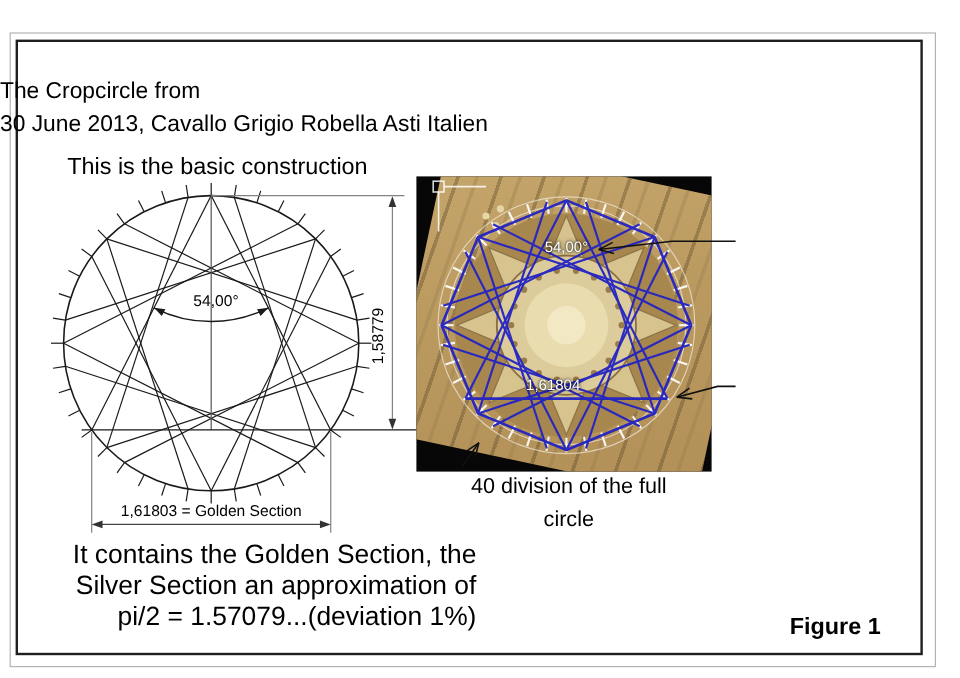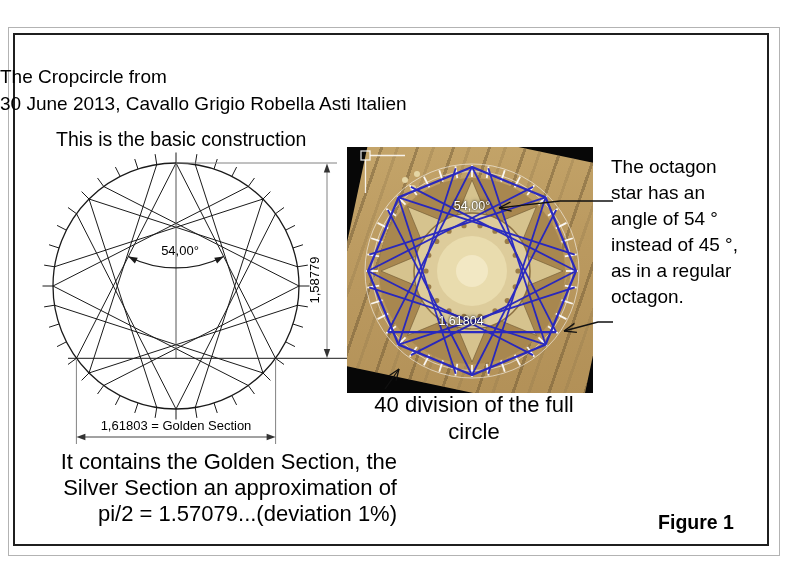--- a/index.html
+++ b/index.html
@@ -48,21 +48,21 @@
   }
   #photo-overlay{position:absolute;left:0;top:0;}
   .photo-lbl{
     color:#fff;font-size:12.5px;text-align:center;
     text-shadow:0 0 2px rgba(0,0,0,0.9),0 0 4px rgba(0,0,0,0.6);
   }
   #photo-angle-label{left:441px;top:199px;width:62px;}
   #photo-golden-label{left:438px;top:314px;width:46px;}
   #photo-caption{
     left:354px;top:392px;width:240px;text-align:center;
-    font-size:22px;line-height:26.5px;
+    font-size:18px;line-height:26.5px;
   }
   #notes-column{left:611px;top:154px;width:178px;font-size:19px;line-height:26px;}
   #footnote{
     left:37px;top:449px;width:360px;text-align:right;
     font-size:22px;line-height:26px;
   }
   #figure-label{left:648px;top:511px;width:96px;text-align:center;font-size:19.5px;font-weight:bold;}
   #arrows-svg{left:0;top:0;}
   svg{pointer-events:none;}
 </style>
@@ -271,26 +271,20 @@
     </svg>
 </div>
 
 <div id="photo-angle-label" class="abs photo-lbl">54,00°</div>
 <div id="photo-golden-label" class="abs photo-lbl">1,61804</div>
 
 <div id="photo-caption" class="abs pre">40 division of the full
 circle</div>
 
 <div id="notes-column" class="abs">
-  <div class="pre">The octagon
-star has an
-angle of 54 °
-instead of 45 °,
-as in a regular
-octagon.</div>
 </div>
 
 <svg id="arrows-svg" class="abs" width="800" height="565" viewBox="0 0 800 565">
     <g stroke="#111" stroke-width="1.3" fill="none">
       <polyline points="613,201 560,201 499,208"></polyline>
       <line x1="499" y1="208" x2="511.5887035686698" y2="211.24415512270303"></line>
       <line x1="499" y1="208" x2="510.5259934009022" y2="201.9873902403068"></line>
       <polyline points="613,322 598,322 564,331"></polyline>
       <line x1="564" y1="331" x2="576.9246497554238" y2="332.39765113659445"></line>
       <line x1="564" y1="331" x2="574.5400977393584" y2="323.3903784821602"></line>

